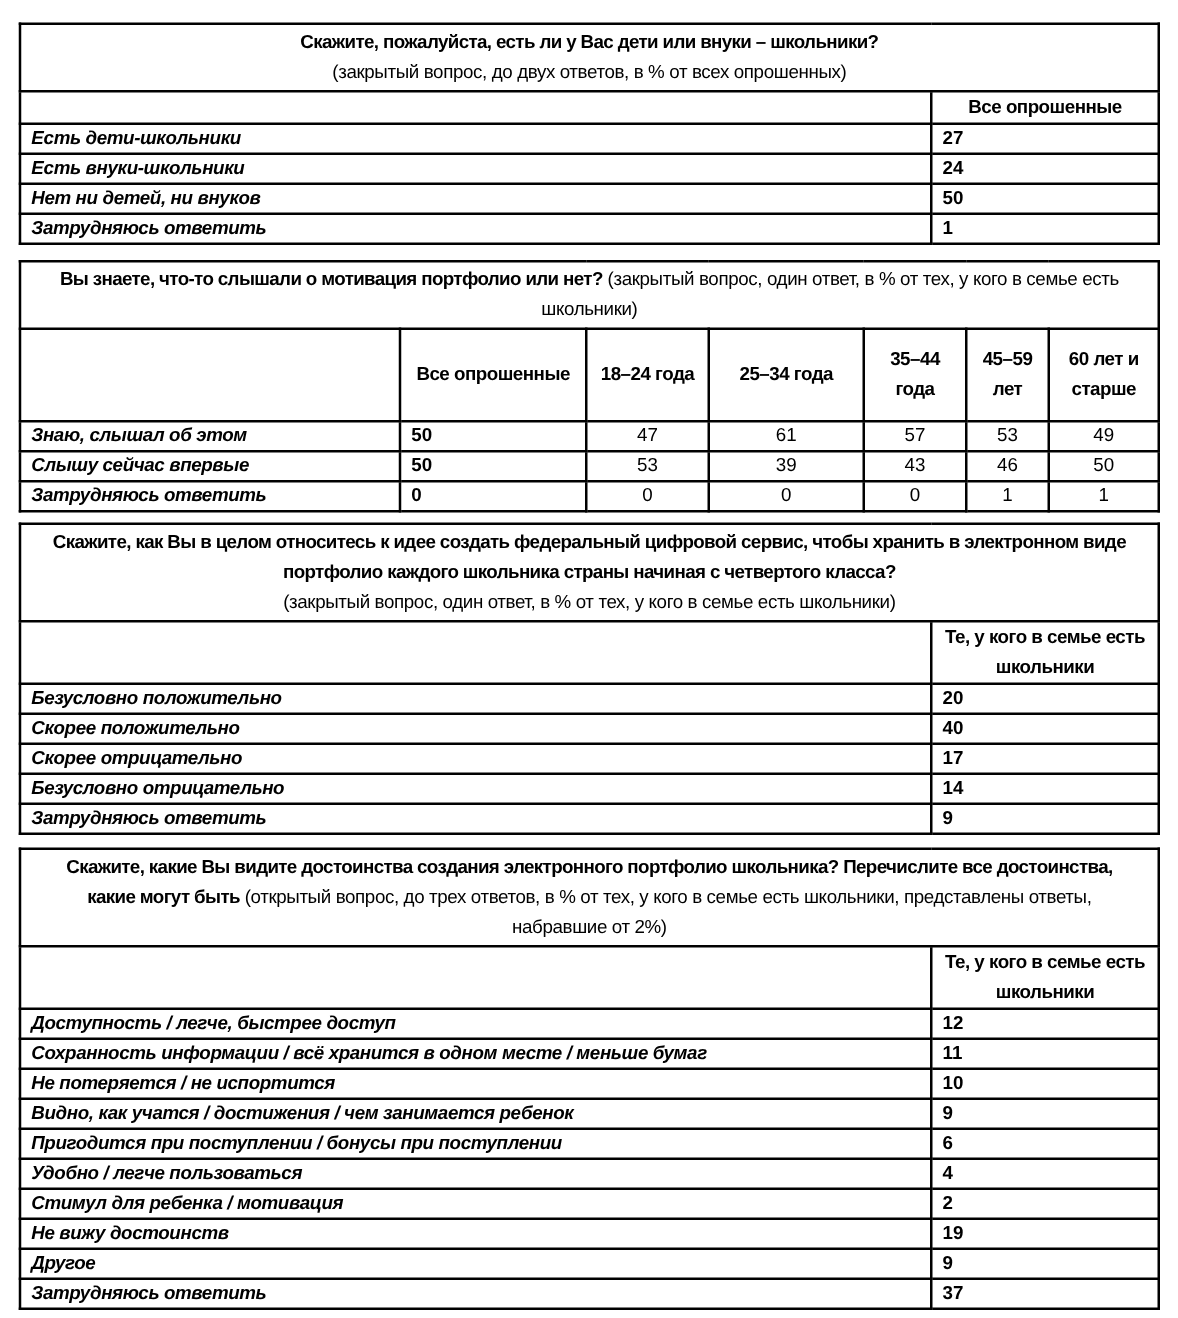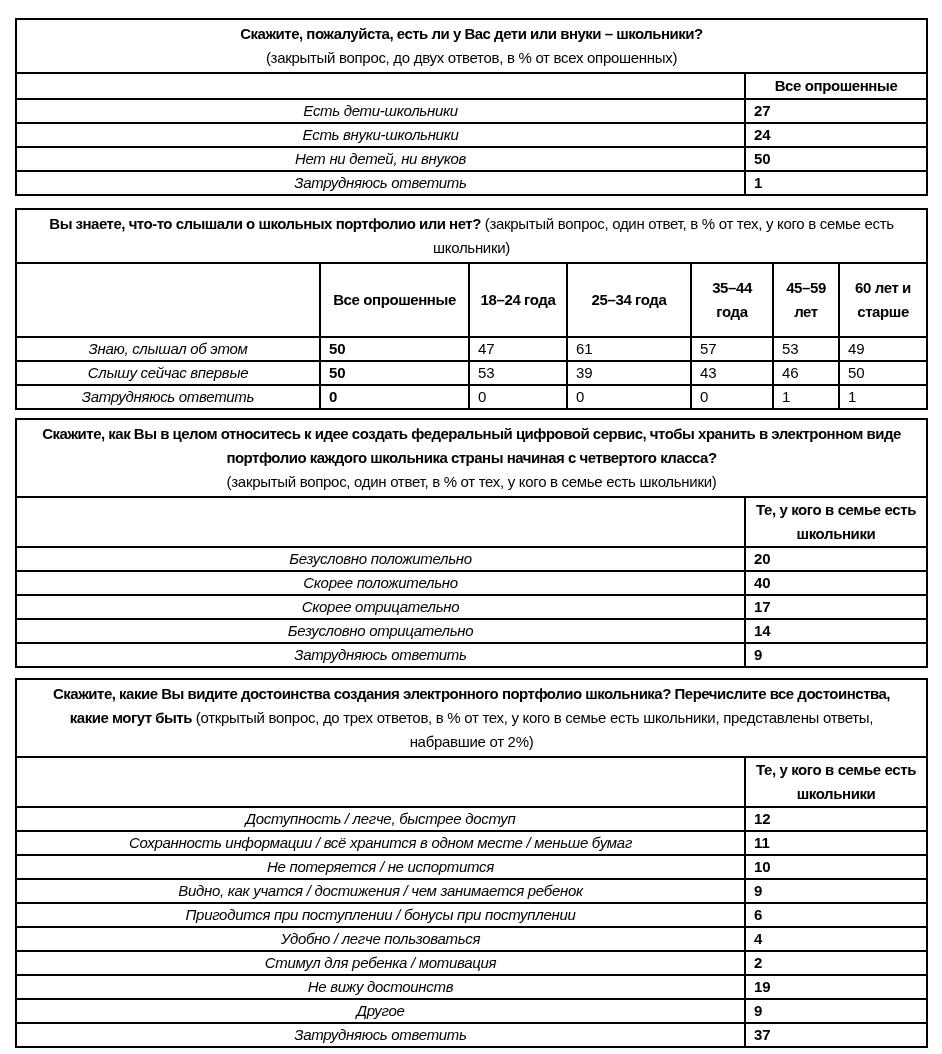--- a/index.html
+++ b/index.html
@@ -1,21 +1,21 @@
 <!DOCTYPE html>
 <html><head>
 <meta charset="utf-8">
 <style>
   html, body { margin: 0; padding: 0; background: #ffffff; }
   body { width: 942px; height: 1054px; position: relative; font-family: "Liberation Sans", sans-serif; color: #000; }
   table { position: absolute; left: 15px; width: 911px; border-collapse: collapse; table-layout: fixed; font-size: 15px; }
   td { border: 2px solid #000; padding: 0 8px; height: 22px; line-height: 22px; vertical-align: middle; }
-  td.lbl { font-style: italic; font-weight: normal; letter-spacing: -0.3px; text-align: center; }
+  td.lbl { font-style: italic; font-weight: bold; letter-spacing: -0.3px; }
   td.val { text-align: left; font-weight: bold; }
-  td.valn { font-weight: normal; }
+  td.valn { text-align: center; font-weight: normal; }
   td.hdr { text-align: center; font-weight: bold; line-height: 24px; letter-spacing: -0.4px; }
   td.title { text-align: center; line-height: 24px; padding: 2px 16px; }
   .q { font-weight: bold; letter-spacing: -0.5px; }
   .n { font-weight: normal; letter-spacing: -0.3px; }
   #t1 { top: 18px; }
   #t2 { top: 208px; }
   #t3 { top: 418px; }
   #t4 { top: 678px; }
 </style>
 </head>
@@ -62,21 +62,21 @@
       <col style="width:149px">
       <col style="width:98px">
       <col style="width:124px">
       <col style="width:82px">
       <col style="width:66px">
       <col style="width:88px">
   </colgroup>
   <tbody>
       <tr>
     <td class="title" colspan="7">
-      <span class="q">Вы знаете, что-то слышали о школьных портфолио или нет?</span><span class="n"> (закрытый вопрос, один ответ, в % от тех, у кого в семье есть школьники)</span>
+      <span class="q">Вы знаете, что-то слышали о мотивация портфолио или нет?</span><span class="n"> (закрытый вопрос, один ответ, в % от тех, у кого в семье есть школьники)</span>
     </td>
   </tr>
   <tr style="height:74px">
     <td></td>
     <td class="hdr">Все опрошенные</td>
     <td class="hdr">18–24 года</td>
     <td class="hdr">25–34 года</td>
     <td class="hdr">35–44 года</td>
     <td class="hdr">45–59 лет</td>
     <td class="hdr">60 лет и старше</td>

